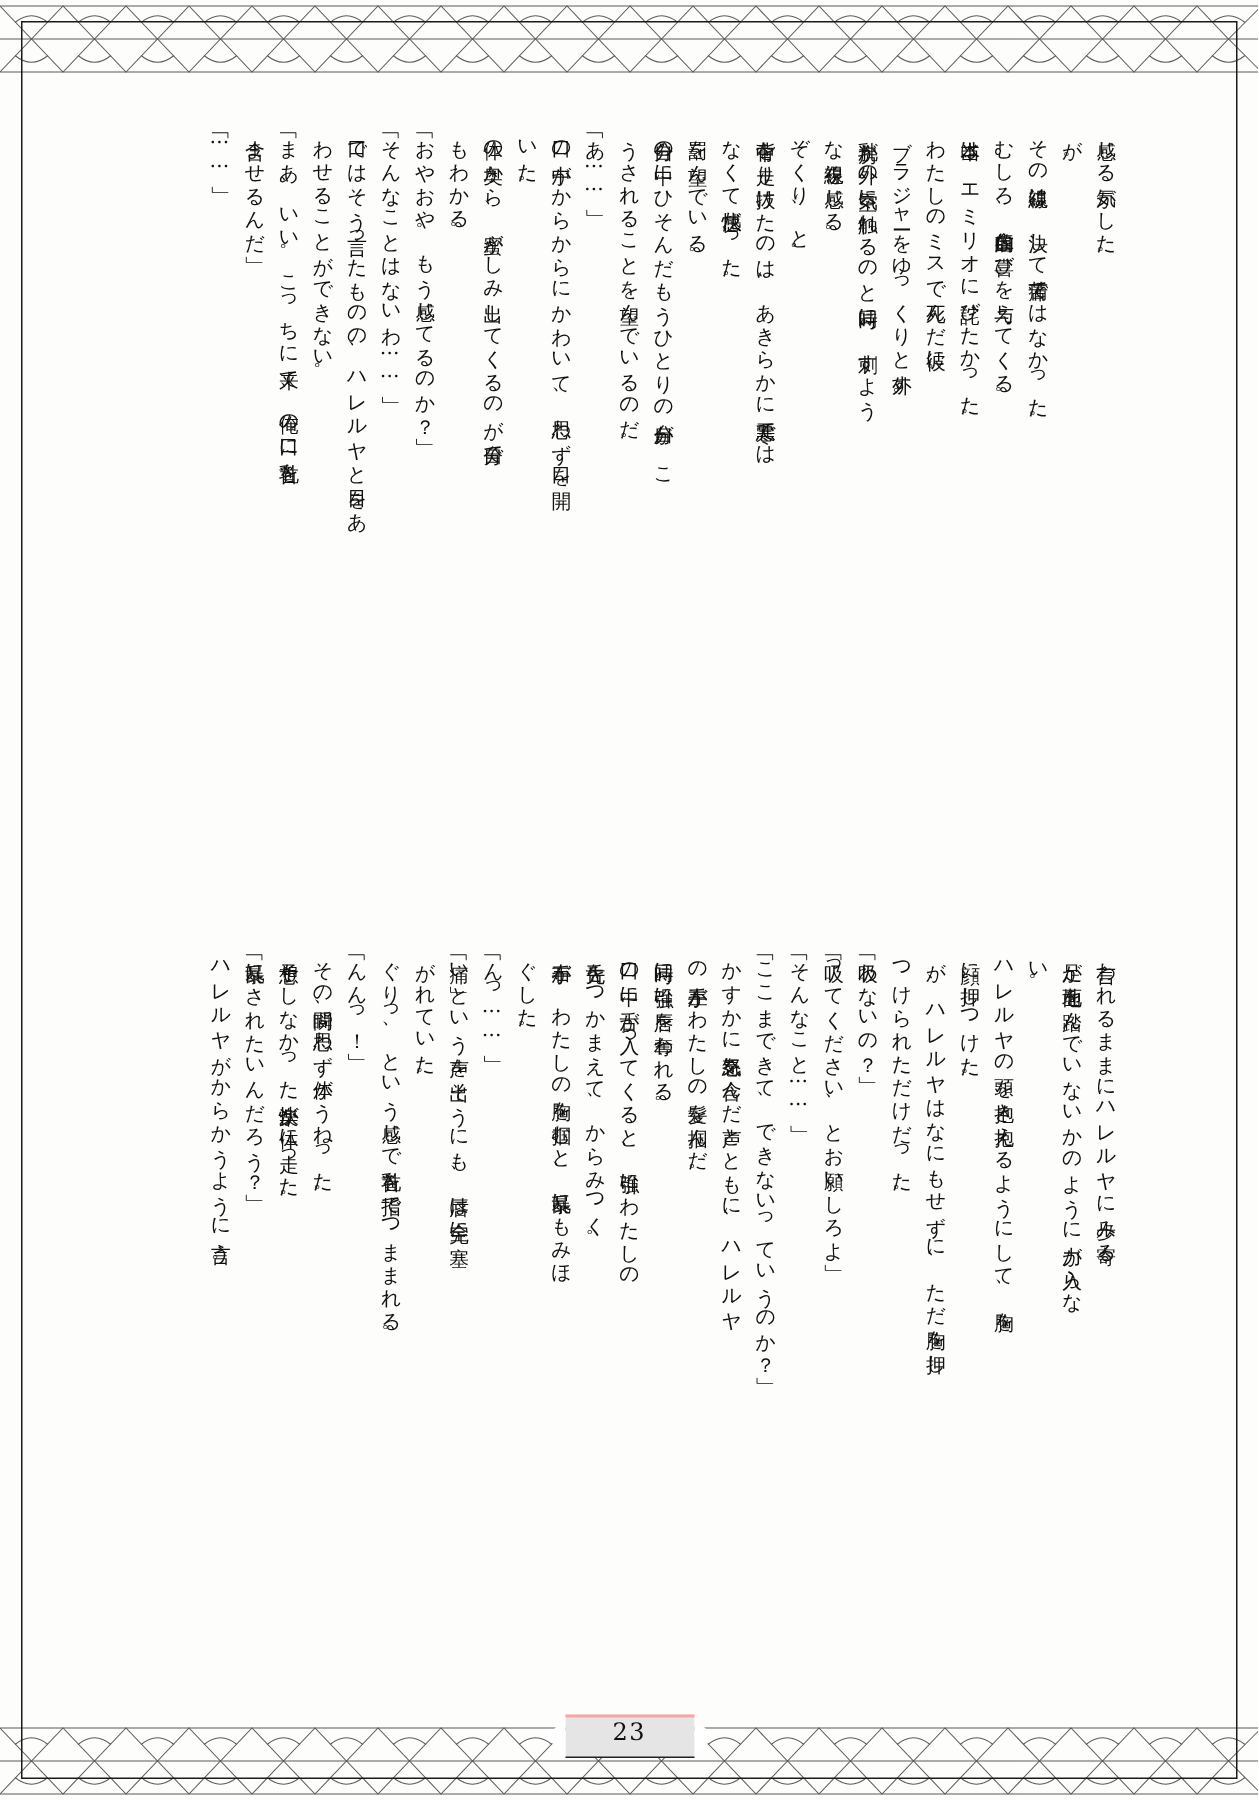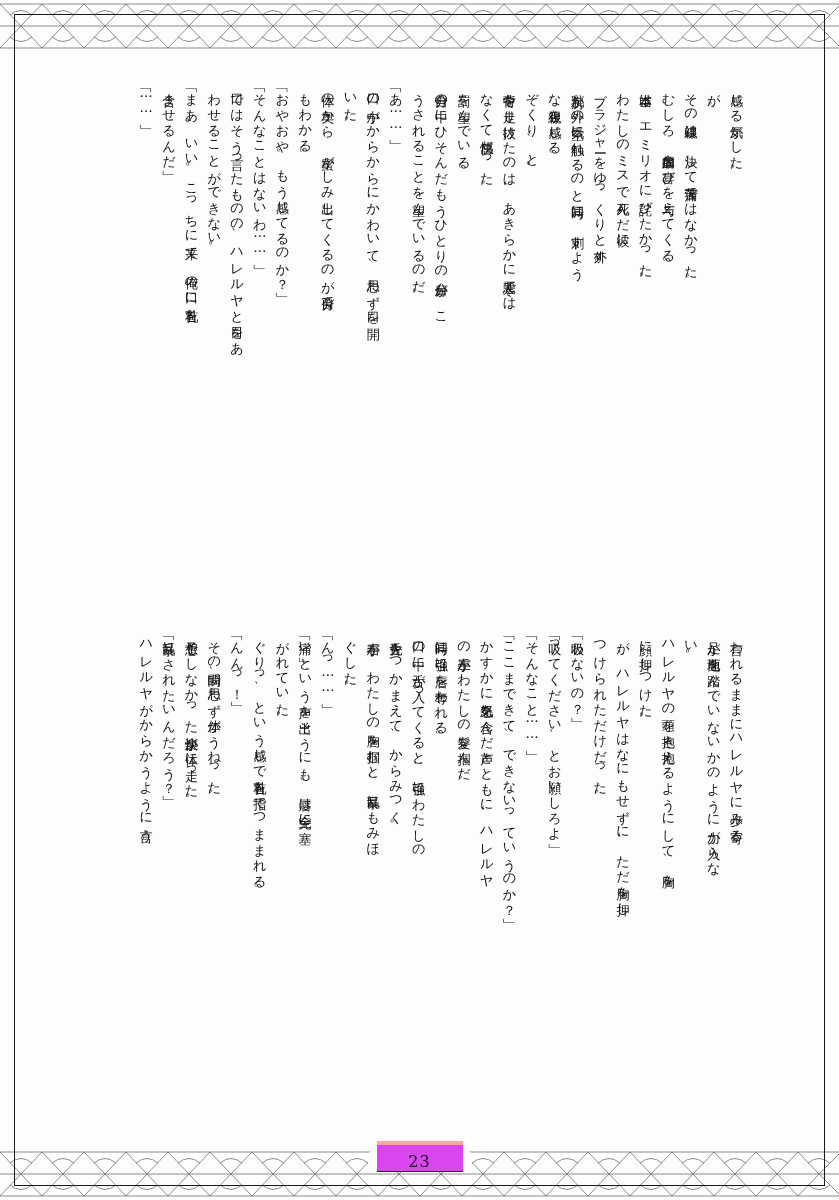--- a/index.html
+++ b/index.html
@@ -72,26 +72,26 @@
     left: 0;
     right: 0;
     bottom: 28px;
     display: flex;
     align-items: center;
     justify-content: center;
   }
   .page-number-ornament {
     position: relative;
     display: flex;
-    align-items: flex-end;
+    align-items: flex-start;
     justify-content: center;
     width: 86px;
     height: 26px;
-    background: #d946ef;
-    border-top: 4px solid #fca5a5;
+    background: #e5e5e5;
+    border-top: 2px solid #fca5a5;
     border-bottom: 1px solid #222;
   }
   .page-number-ornament:before,
   .page-number-ornament:after {
     content: "";
     position: absolute;
     top: 0;
     width: 0;
     height: 0;
     border-top: 13px solid transparent;

